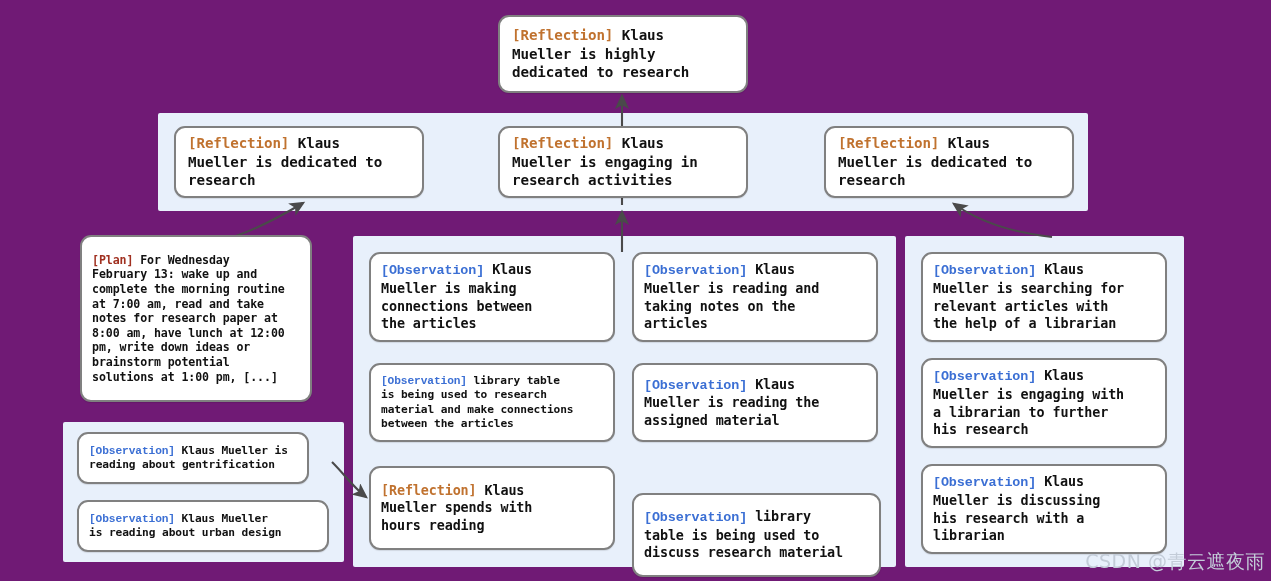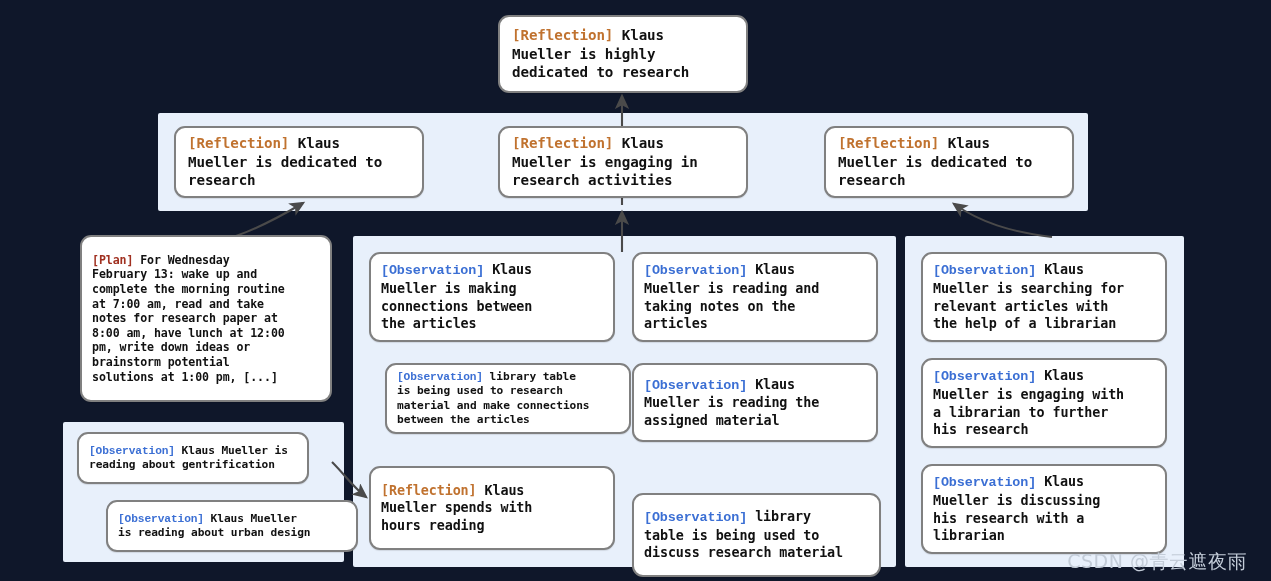--- a/index.html
+++ b/index.html
@@ -7,21 +7,21 @@
     padding: 0;
     background: #ffffff;
   }
   body {
     font-family: "DejaVu Sans Mono", "Liberation Mono", monospace;
   }
   #canvas {
     position: relative;
     width: 1271px;
     height: 581px;
-    background: #0f172a;
+    background: #701a75;
     overflow: hidden;
   }
   .panel {
     position: absolute;
     background: #e8f0fb;
     border-radius: 2px;
   }
   .node {
     position: absolute;
     background: #ffffff;
@@ -56,21 +56,21 @@
 
   svg.arrows {
     position: absolute;
     left: 0; top: 0;
     width: 1271px;
     height: 581px;
     pointer-events: none;
   }
   .watermark {
     position: absolute;
-    right: 24px;
+    right: 6px;
     bottom: 6px;
     font-family: "DejaVu Sans", "Liberation Sans", sans-serif;
     font-size: 19px;
     color: #c3ccd8;
     letter-spacing: 0.5px;
     white-space: nowrap;
   }
 </style>
 </head>
 <body>
@@ -117,50 +117,50 @@
 Mueller is engaging in
 research activities</span></span>
   </div>
 
   <div class="node t-lg pad-a" style="left:824px; top:126px; width:250px; height:72px;">
     <span class="txt"><span class="tag-reflection">[Reflection]</span><span> Klaus
 Mueller is dedicated to
 research</span></span>
   </div>
 
-  <div class="node t-sm pad-b" style="left:80px; top:235px; width:252px; height:167px;">
+  <div class="node t-sm pad-b" style="left:80px; top:235px; width:232px; height:167px;">
     <span class="txt"><span class="tag-plan">[Plan]</span><span> For Wednesday
 February 13: wake up and
 complete the morning routine
 at 7:00 am, read and take
 notes for research paper at
 8:00 am, have lunch at 12:00
 pm, write down ideas or
 brainstorm potential
 solutions at 1:00 pm, [...]</span></span>
   </div>
 
   <div class="node t-xs pad-b" style="left:77px; top:432px; width:232px; height:52px;">
     <span class="txt"><span class="tag-observation">[Observation]</span><span> Klaus Mueller is
 reading about gentrification</span></span>
   </div>
 
-  <div class="node t-xs pad-b" style="left:77px; top:500px; width:252px; height:52px;margin-left:29px;">
+  <div class="node t-xs pad-b" style="left:77px; top:500px; width:252px; height:52px;">
     <span class="txt"><span class="tag-observation">[Observation]</span><span> Klaus Mueller
 is reading about urban design</span></span>
   </div>
 
   <div class="node t-md pad-b" style="left:369px; top:252px; width:246px; height:90px;">
     <span class="txt"><span class="tag-observation">[Observation]</span><span> Klaus
 Mueller is making
 connections between
 the articles</span></span>
   </div>
 
-  <div class="node t-xs pad-b" style="left:369px; top:363px; width:246px; height:71px;margin-left:16px;">
+  <div class="node t-xs pad-b" style="left:369px; top:363px; width:246px; height:79px;">
     <span class="txt"><span class="tag-observation">[Observation]</span><span> library table
 is being used to research
 material and make connections
 between the articles</span></span>
   </div>
 
   <div class="node t-md pad-b" style="left:369px; top:466px; width:246px; height:84px;">
     <span class="txt"><span class="tag-reflection">[Reflection]</span><span> Klaus
 Mueller spends with
 hours reading</span></span>

